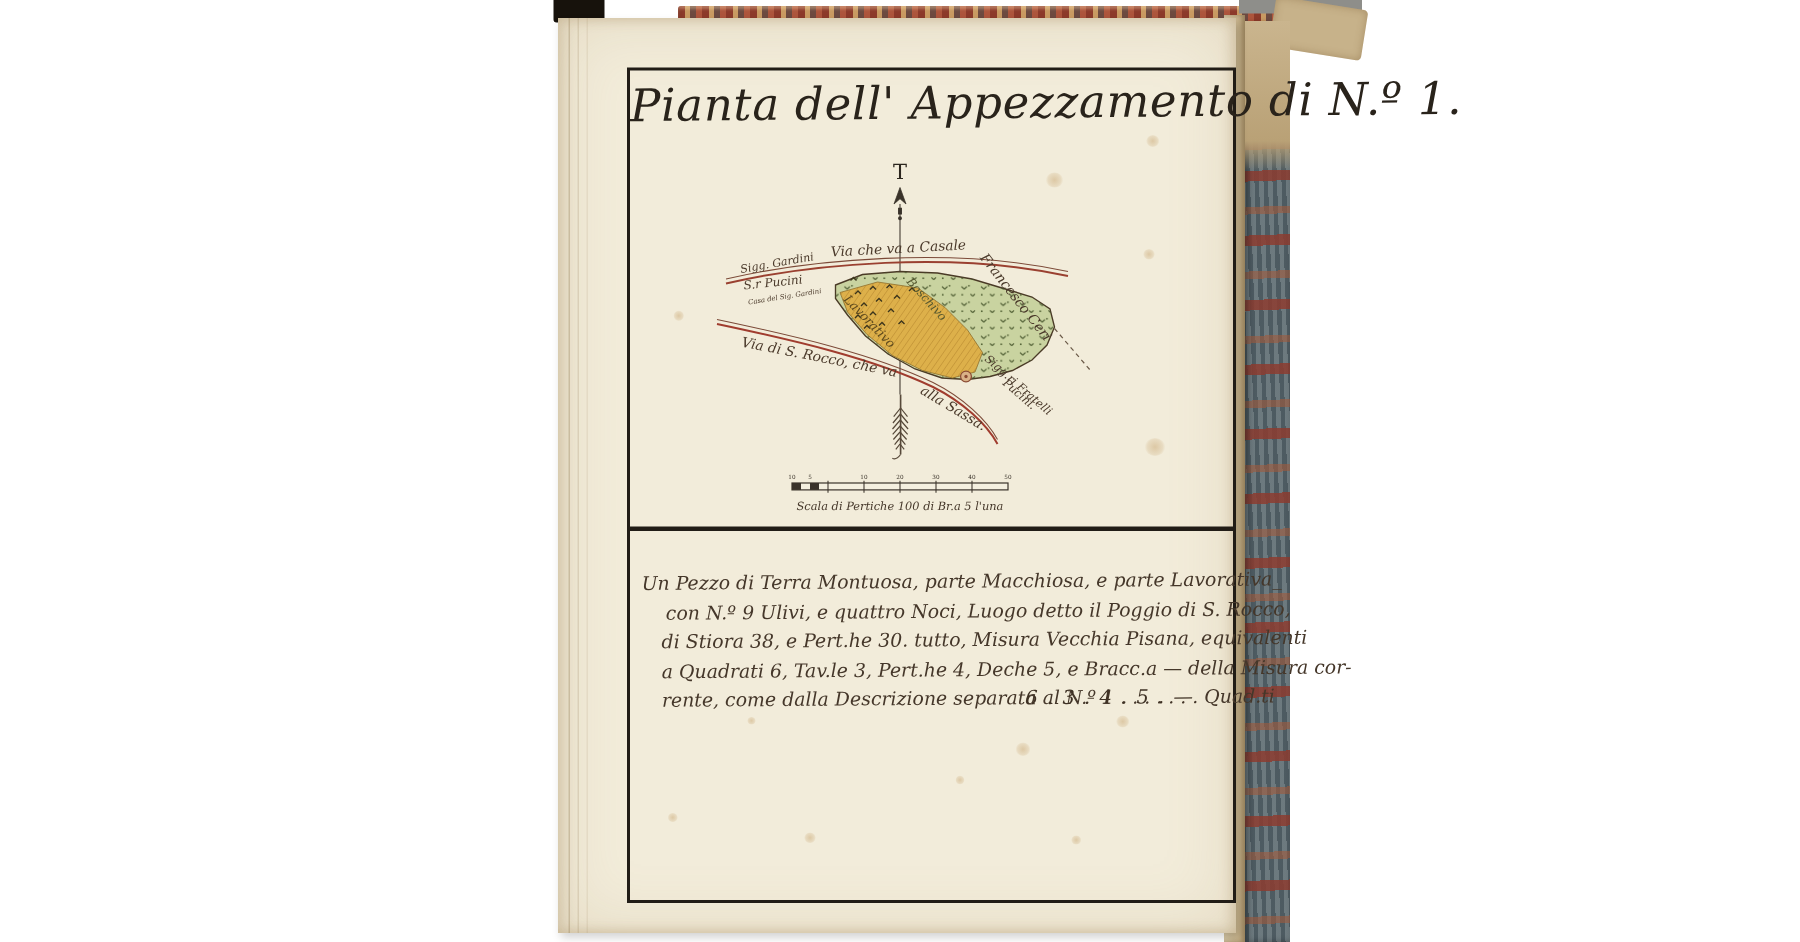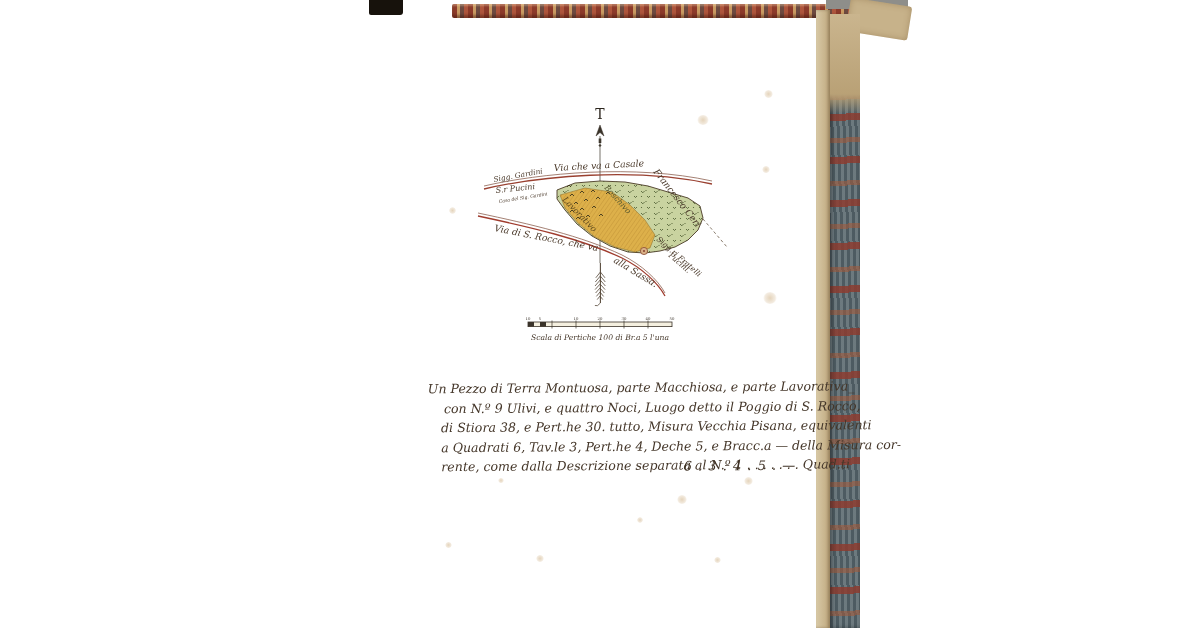--- a/index.html
+++ b/index.html
@@ -51,20 +51,30 @@
 <div class="scene">
 
   <div class="spine-patch"></div>
   <div class="top-headband"></div>
   <div class="grey-sliver"></div>
   <div class="corner-wedge"></div>
   <div class="right-cover-edge"></div>
   <div class="right-marble"></div>
   <div class="right-marble-top"></div>
 
+  <div class="page">
+    <div class="gutter-line" style="left:7px"></div>
+    <div class="gutter-line" style="left:13px;opacity:.6"></div>
+    <div class="gutter-line" style="left:19px;opacity:.35"></div>
+
+    <div class="frame">
+      <div class="title">Pianta dell' Appezzamento di N.º 1.</div>
+      <div class="divider"></div>
+    </div>
+  </div>
 
   <svg style="position:absolute;left:470px;top:100px" width="290" height="250" viewBox="0 0 290 250">
     <defs>
       <pattern id="stipple" width="13" height="11" patternUnits="userSpaceOnUse">
         <path d="M2,3 l1.8,1.8 M3.8,4.8 l1.8,-1.8 M8,8 l1.5,1.5 M9.5,9.5 l1.5,-1.5" stroke="#46552b" stroke-width="0.8" fill="none"></path>
         <circle cx="7" cy="2.5" r="0.6" fill="#4d5c30"></circle>
         <circle cx="2.5" cy="8.5" r="0.6" fill="#4d5c30"></circle>
       </pattern>
       <pattern id="hatch" width="3.4" height="3.4" patternUnits="userSpaceOnUse" patternTransform="rotate(35)">
         <line x1="0" y1="0" x2="0" y2="3.4" stroke="#b2832c" stroke-width="0.8"></line>

